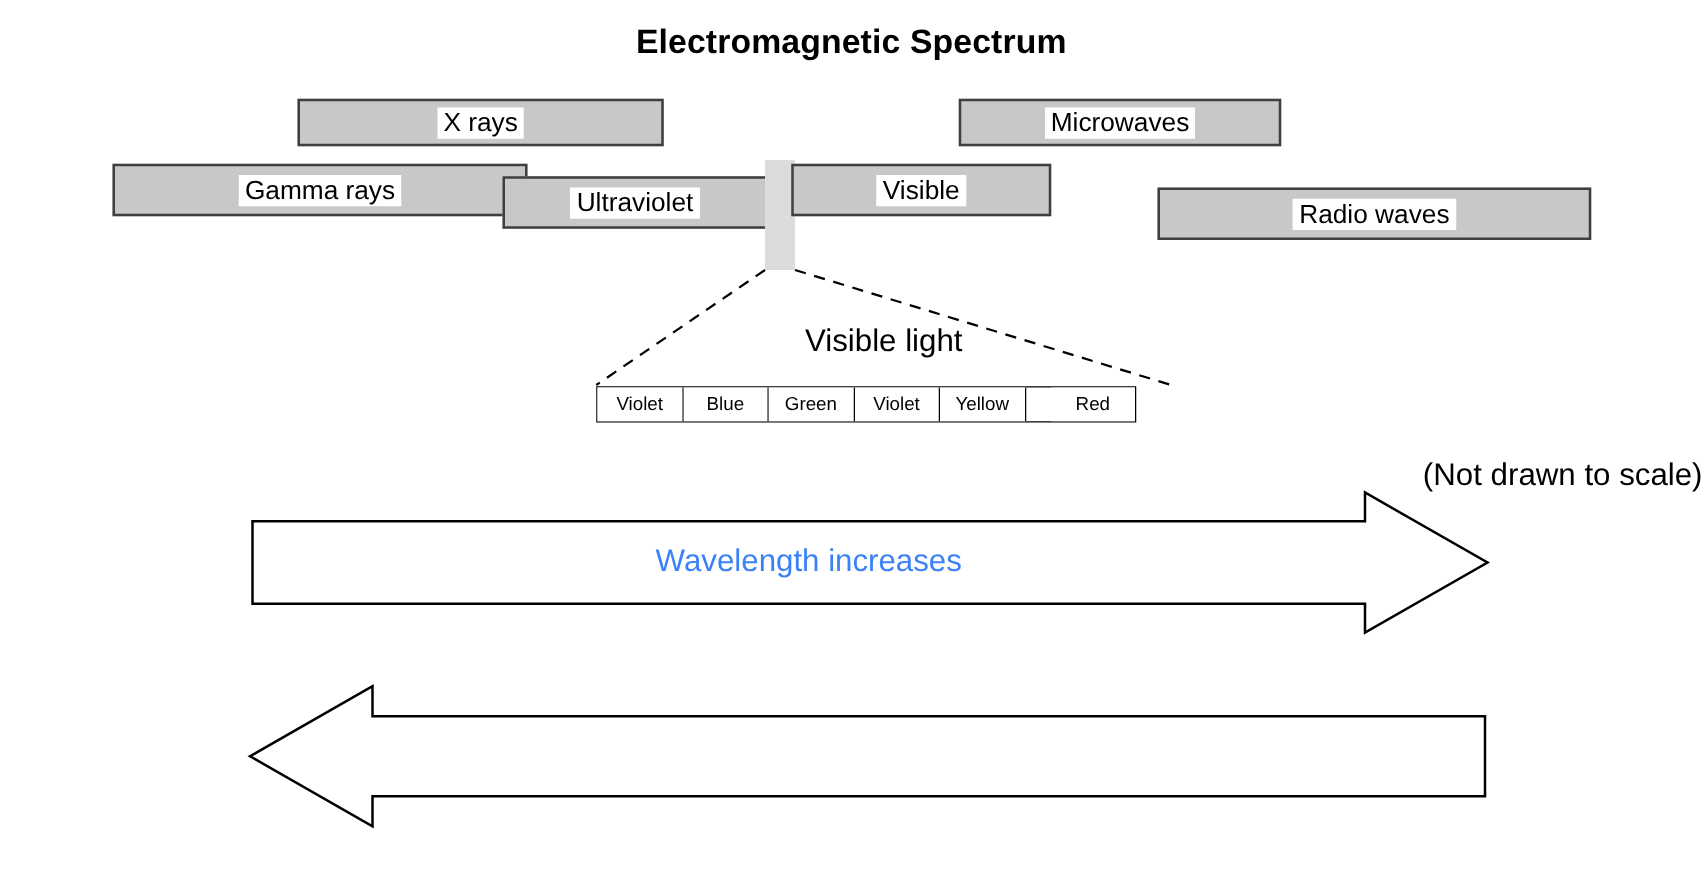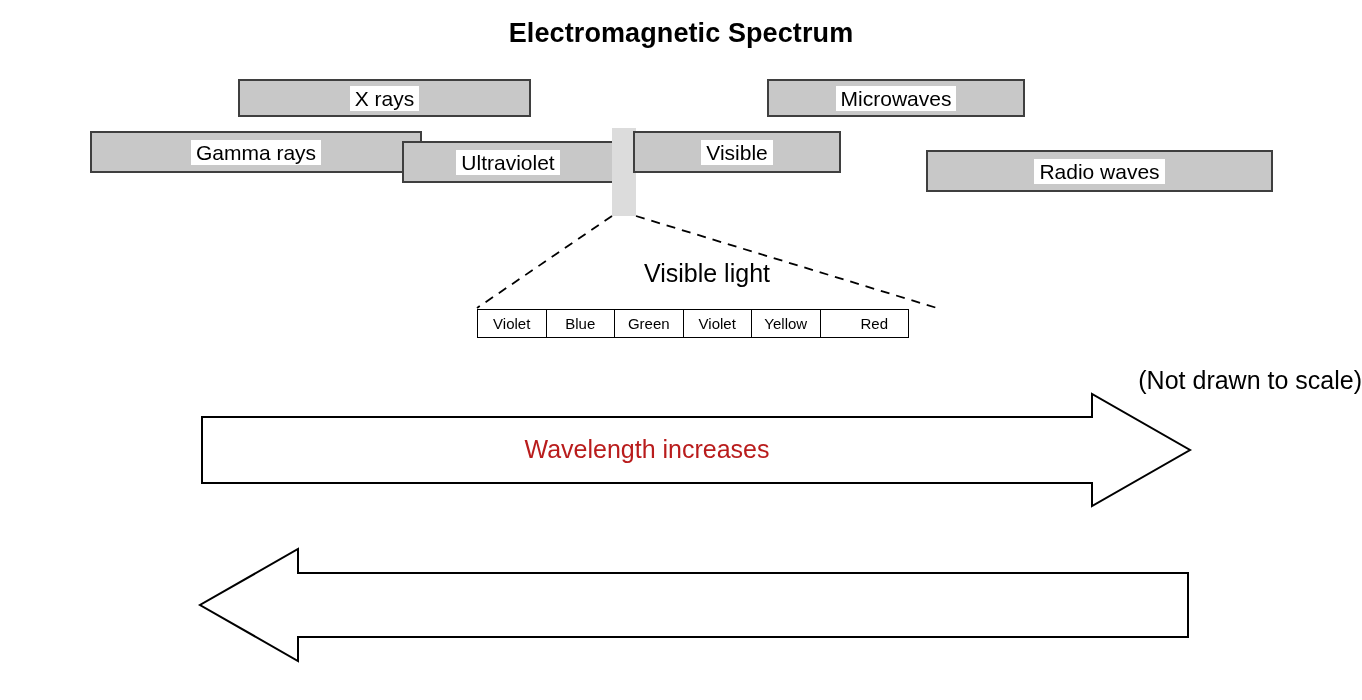--- a/index.html
+++ b/index.html
@@ -130,21 +130,21 @@
     position: absolute;
     left: 0; top: 0;
     width: 1362px;
     height: 700px;
     pointer-events: none;
   }
   .arrow-label {
     position: absolute;
     text-align: center;
     font-size: 25px;
-    color: #b91c1c;
+    color: #3b82f6;
     white-space: nowrap;
   }
   #wavelength-label { left: 202px; top: 435px; width: 890px; }
   #frequency-label  { left: 297px; top: 591px; width: 891px; }
 </style>
 </head>
 <body>
 
 <div id="diagram-root">
 

